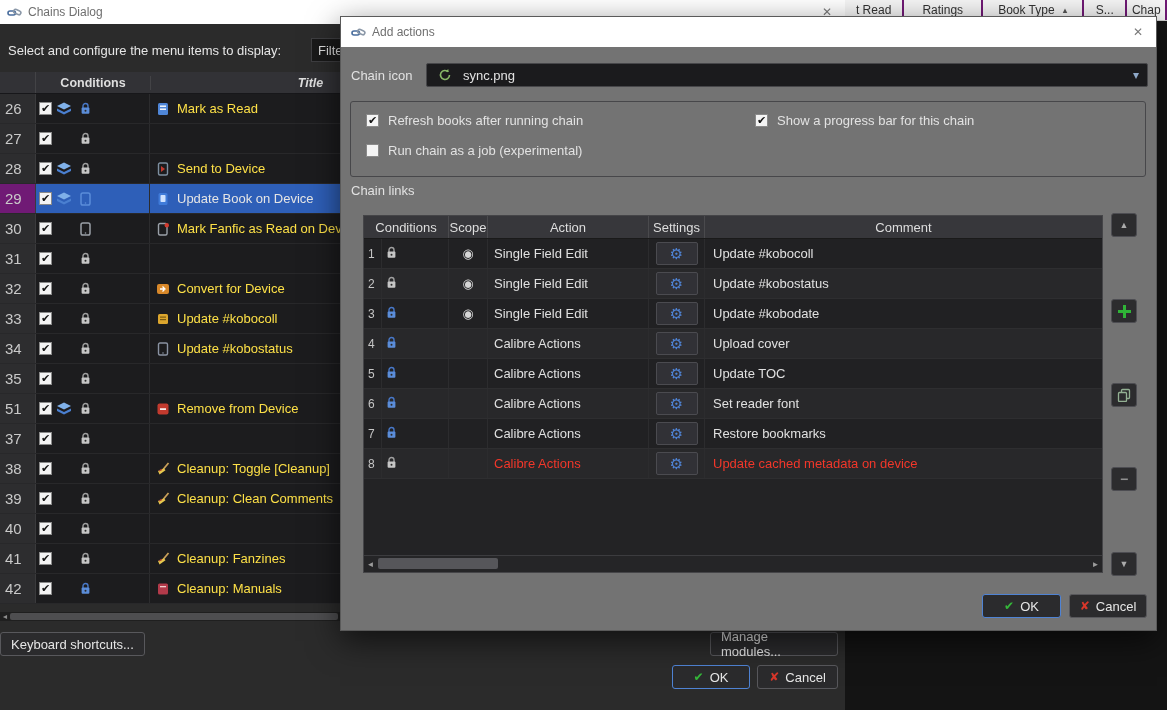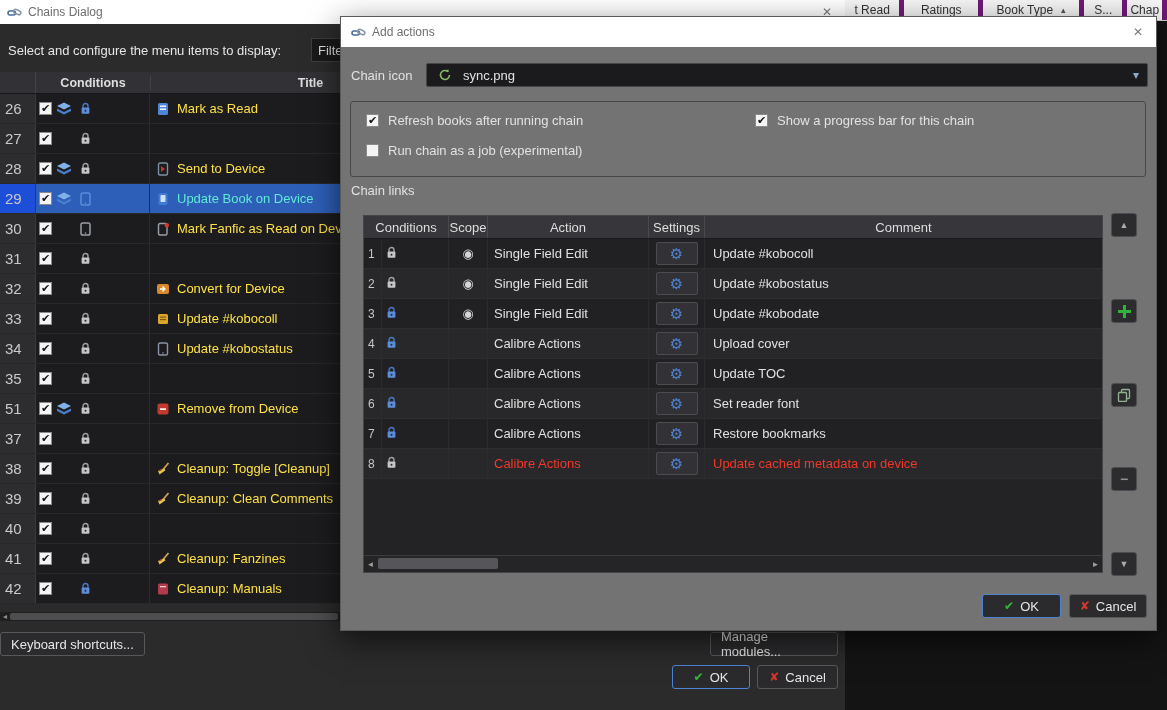--- a/index.html
+++ b/index.html
@@ -19,52 +19,52 @@
   
   #chains-win{left:0;top:0;width:845px;height:710px;background:#2b2b2b;}
   #chains-tb{height:24px;}
   #chains-instruction{position:absolute;left:8px;top:43px;font-size:13px;color:#e6e6e6;}
   #filter-input{position:absolute;left:311px;top:38px;width:185px;height:24px;background:#191919;border:1px solid #3e3e41;color:#dddddd;font-size:13px;padding:0 6px;box-sizing:border-box;font-family:inherit;}
 
   #chains-table{position:absolute;left:0;top:72px;width:845px;}
   .c-head{display:flex;height:21px;background:#323236;border-bottom:1px solid #17171a;align-items:center;font-size:12.5px;font-weight:700;color:#dedede;}
   .h-num{width:36px;height:100%;border-right:1px solid #434346;box-sizing:border-box;}
   .h-cond{width:114px;text-align:center;}
-  .h-title{width:320px;text-align:center;border-left:1px solid #434346;box-sizing:border-box;}
+  .h-title{width:320px;text-align:center;border-left:1px solid #434346;box-sizing:border-box;font-style:italic;}
   .h-rest{flex:1;height:100%;}
   .c-row{display:flex;height:30px;align-items:center;background:#1c1c1e;border-bottom:1px solid #28282a;box-sizing:border-box;}
   .c-num{width:36px;height:100%;display:flex;align-items:center;padding-left:5px;box-sizing:border-box;background:#2d2d2f;border-right:1px solid #3a3a3c;font-size:15px;color:#c9c9c9;}
   .c-cond{width:114px;height:100%;display:flex;align-items:center;border-right:1px solid #2c2c2e;box-sizing:border-box;padding-left:3px;}
   .c-title{width:320px;height:100%;display:flex;align-items:center;border-right:1px solid #2c2c2e;box-sizing:border-box;padding-left:3px;gap:4px;}
   .c-rest{flex:1;height:100%;}
   .slot{width:20px;display:inline-flex;justify-content:center;align-items:center;}
   .slot22{width:22px;display:inline-flex;justify-content:center;align-items:center;}
   .ttl{font-size:13px;color:#fde047;white-space:nowrap;}
   .c-row.sel,.c-row.sel .c-cond,.c-row.sel .c-title,.c-row.sel .c-rest{background:#2e5fb8;}
-  .c-row.sel .c-num{background:#1d4ed8;}
-  .c-row.sel .ttl{color:#5eead4;}
+  .c-row.sel .c-num{background:#701a75;}
+  .c-row.sel .ttl{color:#e5e5e5;}
 
   .cb{width:13px;height:13px;background:#f4f4f4;border:1px solid #8a8a8a;display:inline-flex;align-items:center;justify-content:center;font-size:11px;line-height:1;color:#141414;box-sizing:border-box;margin-right:2px;flex:none;}
 
   #chains-hscroll{position:absolute;left:0;top:612px;width:845px;height:9px;background:#1f1f1f;display:flex;align-items:center;}
   #chains-hscroll .sb-larr{width:10px;text-align:center;font-size:7px;color:#8d8d8d;line-height:9px;}
   #chains-hscroll .handle{width:328px;height:7px;background:#4e4e50;border-radius:2px;}
 
   .btn{height:24px;display:inline-flex;align-items:center;justify-content:center;gap:6px;background:#2b2b2d;border:1px solid #58585c;border-radius:3px;color:#e6e6e6;font-size:13px;box-sizing:border-box;padding:0 10px;cursor:default;}
   .btn.default{border-color:#4f83d4;}
   .g-check{color:#35b83a;font-size:12px;}
   .g-cross{color:#d8372b;font-size:12px;}
   #kb-btn{position:absolute;left:0;top:632px;}
   #mm-btn{position:absolute;left:710px;top:632px;width:128px;}
   #chains-ok{position:absolute;left:672px;top:665px;width:78px;}
   #chains-cancel{position:absolute;left:757px;top:665px;width:81px;}
 
   
   #app-strip{position:absolute;left:845px;top:0;width:322px;height:20px;background:#f5f5f5;border-bottom:1px solid #cfcfcf;display:flex;}
-  .app-col{display:flex;align-items:center;justify-content:center;gap:8px;border-right:5px solid #701a75;font-size:12px;color:#333333;box-sizing:border-box;white-space:nowrap;overflow:hidden;}
+  .app-col{display:flex;align-items:center;justify-content:center;gap:8px;border-right:2px solid #701a75;font-size:12px;color:#333333;box-sizing:border-box;white-space:nowrap;overflow:hidden;}
   .sort{font-size:9px;color:#555555;}
 
   
   #dialog{left:340px;top:16px;width:817px;height:615px;background:#737373;border:1px solid #5a5a5a;box-shadow:0 10px 30px rgba(0,0,0,.6);}
   #dlg-tb{height:30px;padding-left:10px;}
   #ci-label{position:absolute;left:10px;top:51px;font-size:13px;color:#e2e2e2;}
   #ci-combo{position:absolute;left:85px;top:46px;width:722px;height:24px;background:#1b1b1d;border:1px solid #47474a;border-radius:2px;display:flex;align-items:center;box-sizing:border-box;padding:0 8px;gap:8px;}
   #ci-combo .combo-text{font-size:13px;color:#e2e2e2;flex:1;}
   #ci-combo .combo-arrow{font-size:12px;color:#8fa9c9;}
   #opt-frame{position:absolute;left:9px;top:84px;width:796px;height:76px;border:1px solid #47474a;border-radius:3px;box-sizing:border-box;}

